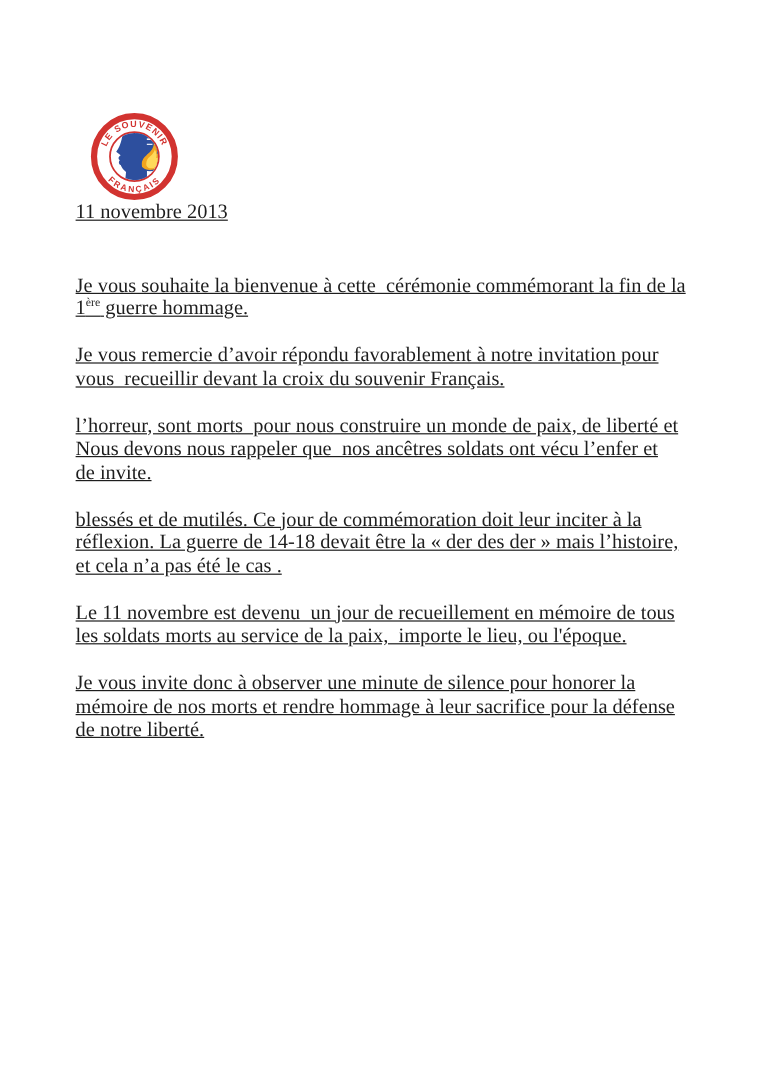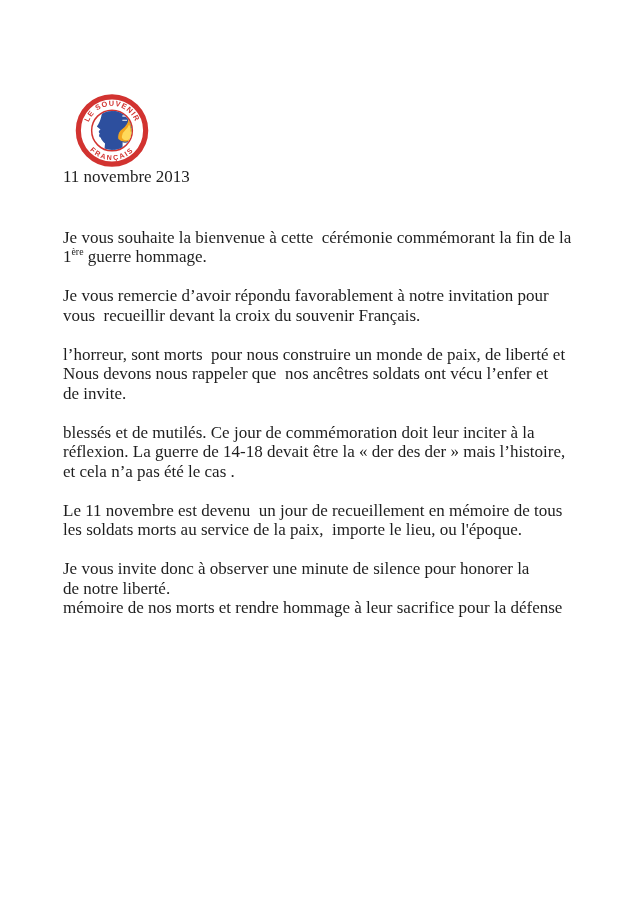--- a/index.html
+++ b/index.html
@@ -13,21 +13,21 @@
   body{
     width:636px;height:900px;background:#ffffff;overflow:hidden;position:relative;
     font-family:"Liberation Serif","DejaVu Serif",serif;color:var(--ink);
   }
   .page{position:absolute;inset:0;background:#ffffff;}
   .logo{position:absolute;left:75px;top:93px;width:74px;height:75px;}
   .logo svg{display:block;width:100%;height:100%;}
   .logo-text{fill:var(--logo-red);font-family:"Liberation Sans","DejaVu Sans",sans-serif;font-weight:bold;}
   .logo-text-top{font-size:10px;letter-spacing:1.3px;}
   .logo-text-bottom{font-size:9.6px;letter-spacing:2.2px;}
-  .content{position:absolute;left:63px;top:167px;width:525px;font-size:17px;line-height:19.5px;}
+  .content{position:absolute;left:63px;top:167px;width:525px;font-size:17px;line-height:19.5px;text-decoration:underline;}
   .date-line{margin:0 0 41px 0;white-space:pre;}
   .para{margin:0 0 19.5px 0;}
   .line{display:block;white-space:pre;}
   sup.ord{font-size:0.58em;line-height:0;vertical-align:super;letter-spacing:0;margin-top:45px;}
 </style>
 </head>
 <body>
 
 <div class="page">
 
@@ -118,18 +118,18 @@
       <span class="line">et cela n’a pas été le cas .</span>
     </p>
 
     <p class="para">
       <span class="line">Le 11 novembre est devenu  un jour de recueillement en mémoire de tous</span>
       <span class="line">les soldats morts au service de la paix,  importe le lieu, ou l'époque.</span>
     </p>
 
     <p class="para">
       <span class="line">Je vous invite donc à observer une minute de silence pour honorer la</span>
+      <span class="line">mémoire de nos morts et rendre hommage à leur sacrifice pour la défense</span>
       <span class="line">de notre liberté.</span>
-      <span class="line">mémoire de nos morts et rendre hommage à leur sacrifice pour la défense</span>
     </p>
   </div>
 
 </div>
 
 </body></html>

